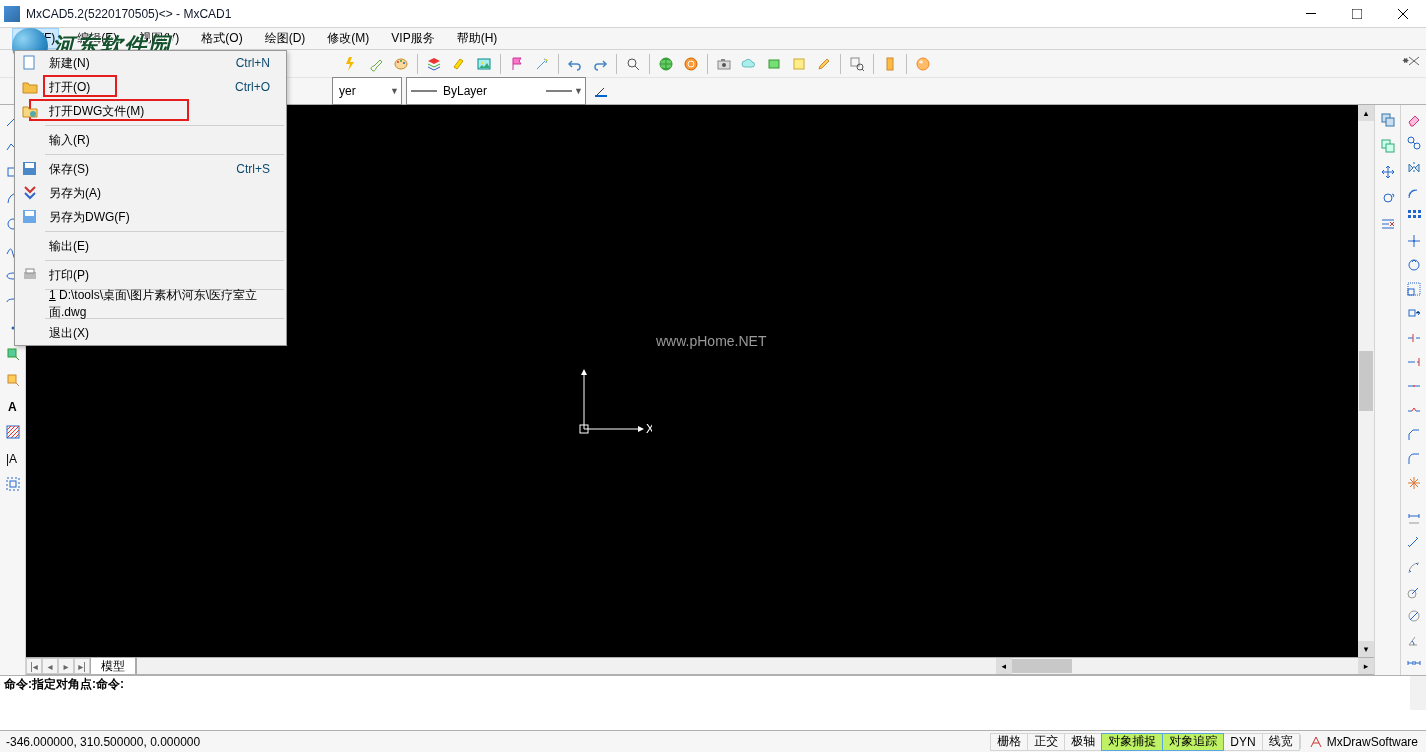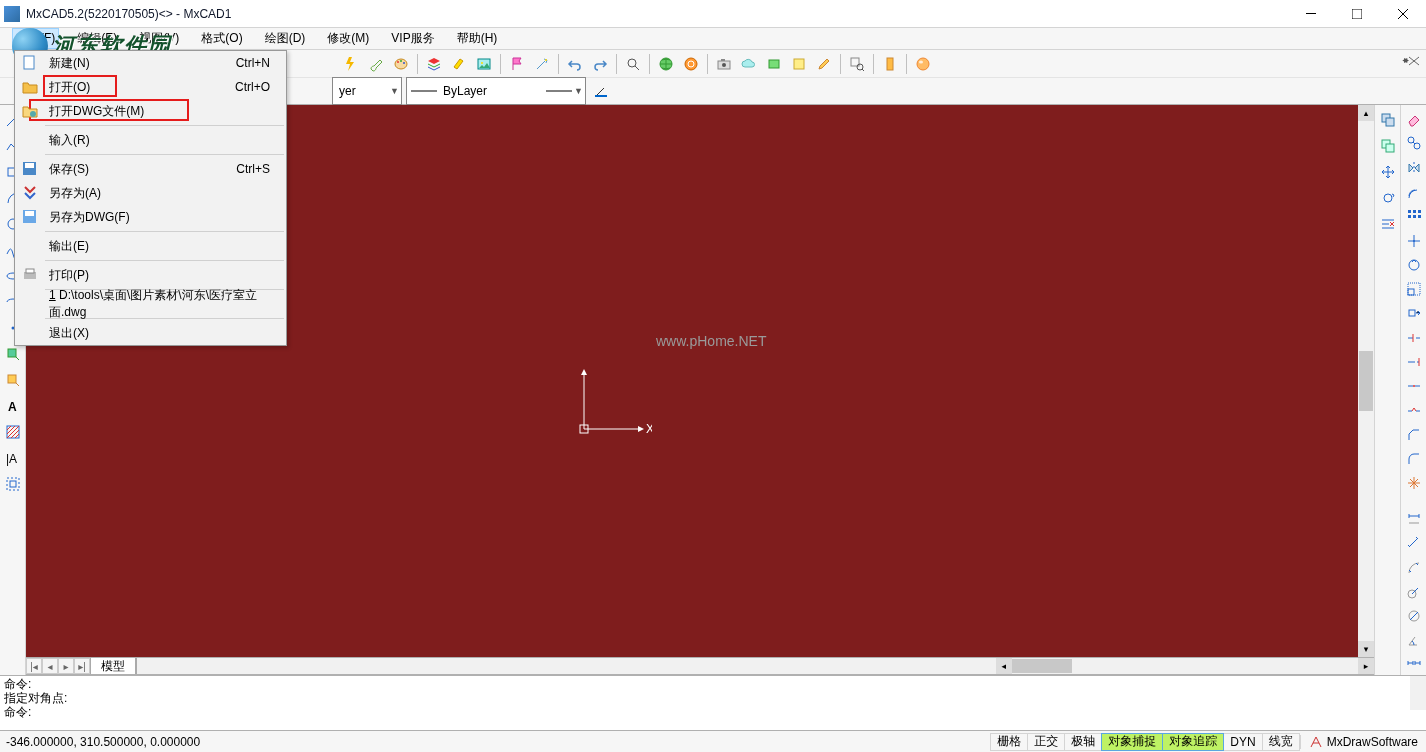--- a/index.html
+++ b/index.html
@@ -17,21 +17,21 @@
 .watermark .url { color: #d83a2a; font-family: "Comic Sans MS", cursive; font-size: 15px; margin-left: 40px; font-style: italic; }
 
 .menubar { height: 22px; display: flex; align-items: center; padding-left: 12px; gap: 14px; background: #f6f6f6; border-bottom: 1px solid #d4d4d4; position: relative; z-index: 40; }
 .menubar .menu { padding: 2px 4px; color: #000; }
 .menubar .menu.active { background: #cce8ff; border: 1px solid #99d1ff; padding: 1px 3px; }
 
 .dropdown { position: absolute; left: 14px; top: 50px; width: 273px; background: #f2f2f2; border: 1px solid #999; box-shadow: 2px 2px 4px rgba(0,0,0,0.2); z-index: 100; }
 .dropdown .row { display: flex; align-items: center; height: 24px; padding: 0 8px 0 0; position: relative; }
 .dropdown .iconcol { width: 30px; display: flex; justify-content: center; }
 .dropdown .label { flex: 1; padding-left: 4px; }
-.dropdown .shortcut { color: #000000; padding-right: 8px; }
+.dropdown .shortcut { color: #0c4a6e; padding-right: 8px; }
 .dropdown .sep { height: 1px; background: #d0d0d0; margin: 2px 2px 2px 30px; }
 .dropdown .hl-red { position: absolute; border: 2px solid #e51c1c; pointer-events: none; }
 .hl-open { left: 28px; top: 24px; width: 74px; height: 22px; }
 .hl-dwg  { left: 14px; top: 48px; width: 160px; height: 22px; }
 .dropdown .ficon { width: 16px; height: 16px; }
 
 .toolbars { background: #f6f6f6; border-bottom: 1px solid #b0b0b0; position: relative; z-index: 30; }
 .tb-close { position: absolute; right: 4px; top: 4px; width: 16px; height: 14px; display: flex; align-items: center; justify-content: center; }
 .tb-close svg { width: 12px; height: 10px; }
 .tb-arrows { position: absolute; right: 20px; top: 4px; color: #555; font-size: 10px; letter-spacing: -3px; }
@@ -42,36 +42,36 @@
 .combo { height: 28px; border: 1px solid #888; background: #fff; display: flex; align-items: center; padding: 0 2px; }
 .combo .txt { flex: 1; padding: 0 4px; }
 .combo .caret { font-size: 9px; color: #555; }
 
 .workarea { flex: 1; display: flex; min-height: 0; }
 .ltool, .rtool1, .rtool2 { width: 26px; background: #f6f6f6; display: flex; flex-direction: column; align-items: center; padding-top: 4px; gap: 4px; border-right: 1px solid #d4d4d4; }
 .rtool1, .rtool2 { border-right: none; border-left: 1px solid #d4d4d4; }
 .vt { width: 22px; height: 22px; display: flex; align-items: center; justify-content: center; }
 
 .canvaswrap { flex: 1; display: flex; flex-direction: column; min-width: 0; }
-.canvas { flex: 1; background: #7f1d1d; position: relative; overflow: hidden; }
+.canvas { flex: 1; background: #000000; position: relative; overflow: hidden; }
 .ucs { position: absolute; left: 536px; top: 262px; color: #fff; font-family: Arial; font-size: 11px; }
 .wm2 { position: absolute; left: 630px; top: 228px; color: #9a9a9a; font-size: 14px; font-family: Arial; }
 
 .tabbar { height: 18px; background: #eee; display: flex; align-items: center; border-top: 1px solid #b0b0b0; border-bottom: 1px solid #b0b0b0; }
 .tabbtns { display: flex; border-right: 1px solid #aaa; }
 .tabbtn { width: 16px; height: 16px; display: flex; align-items: center; justify-content: center; color: #666; font-size: 10px; border: 1px solid #ccc; background: #f4f4f4; }
 .tab { padding: 0 10px; background: #fff; border-right: 1px solid #aaa; height: 16px; display: flex; align-items: center; }
 .hsb { flex: 1; height: 16px; background: #f1f1f1; border-left: 1px solid #aaa; display: flex; align-items: center; }
 .hsb .arrow, .vsb .arrow { width: 16px; height: 16px; background: #ddd; display: flex; align-items: center; justify-content: center; font-size: 9px; }
 .hsb .thumb { width: 60px; height: 14px; background: #c8c8c8; }
 .vsb { width: 16px; background: #f1f1f1; display: flex; flex-direction: column; align-items: center; }
 .vsb .thumb { width: 14px; height: 60px; background: #c8c8c8; }
 .vsb .track, .hsb .track { flex: 1; }
 
-.cmdline { height: 55px; border-top: 1px solid #b0b0b0; background: #fff; display: flex; flex-direction: column; padding: 1px 4px; font-family: SimSun, monospace; position: relative; }
+.cmdline { height: 55px; border-top: 1px solid #b0b0b0; background: #fff; display: flex; flex-direction: row; padding: 1px 4px; font-family: SimSun, monospace; position: relative; font-weight: bold; }
 .cmdline .line { line-height: 14px; }
 .cmdline .input { flex: 1; }
 .cmdvsb { position: absolute; right: 0; top: 0; bottom: 20px; width: 16px; background: #f1f1f1; }
 
 .statusbar { height: 22px; background: #f6f6f6; border-top: 1px solid #b0b0b0; display: flex; align-items: center; }
 .statusbar .coords { padding-left: 6px; flex: 1; }
 .statusbar .sbtn { padding: 0 6px; height: 18px; display: flex; align-items: center; border: 1px solid #d4d4d4; margin-left: -1px; background: #f6f6f6; }
 .statusbar .sbtn.active { background: #bef264; border-color: #5aa7e0; position: relative; z-index: 1; }
 .statusbar .brand { padding: 0 8px; display: flex; align-items: center; gap: 4px; border-left: 1px solid #d4d4d4; }
 

